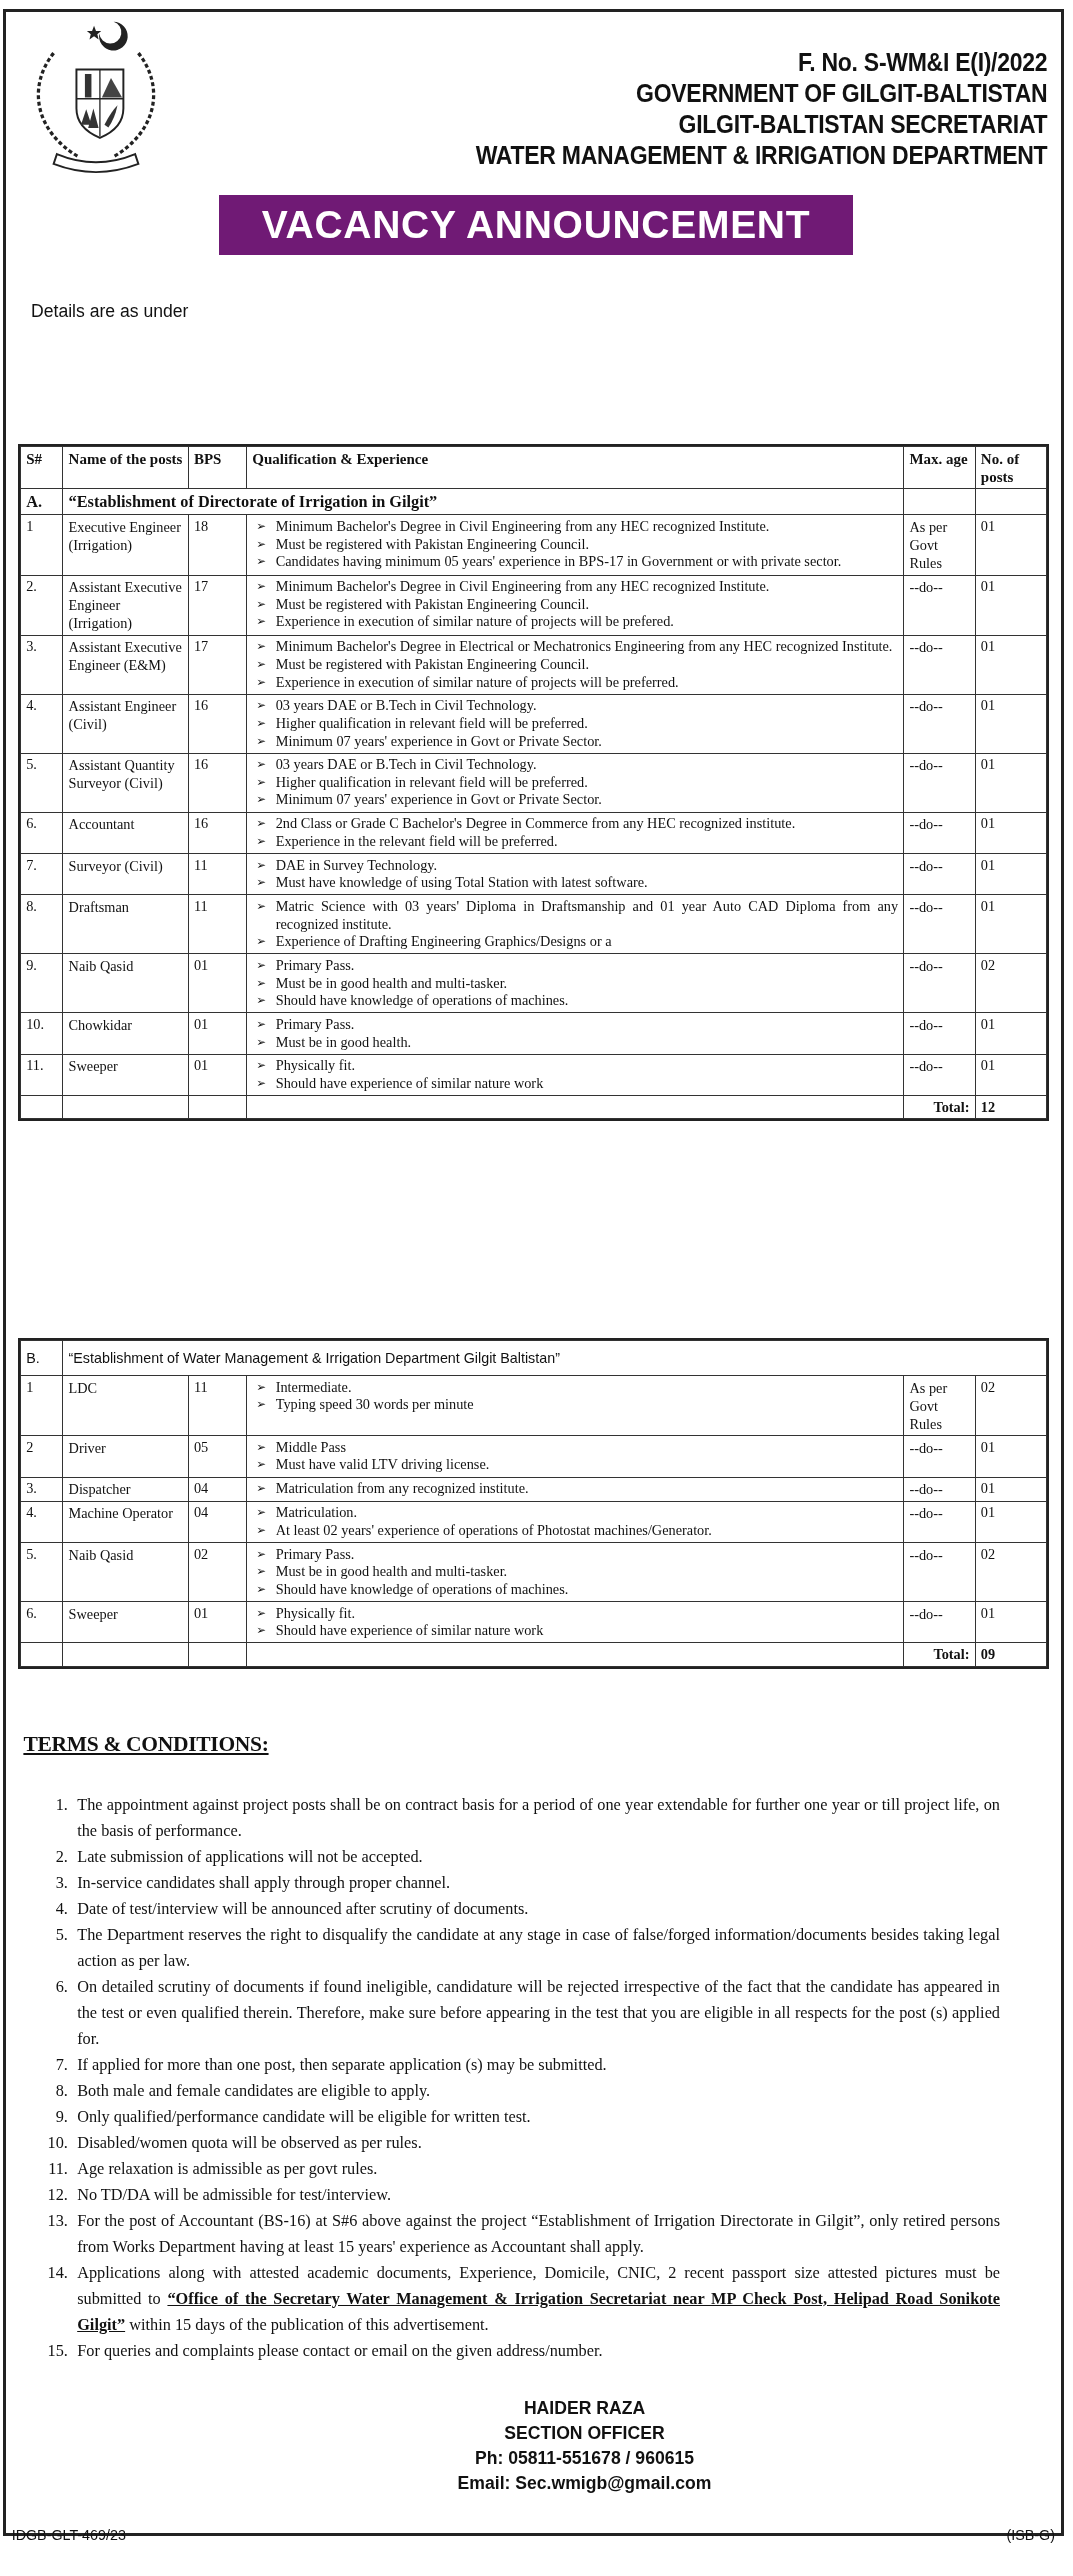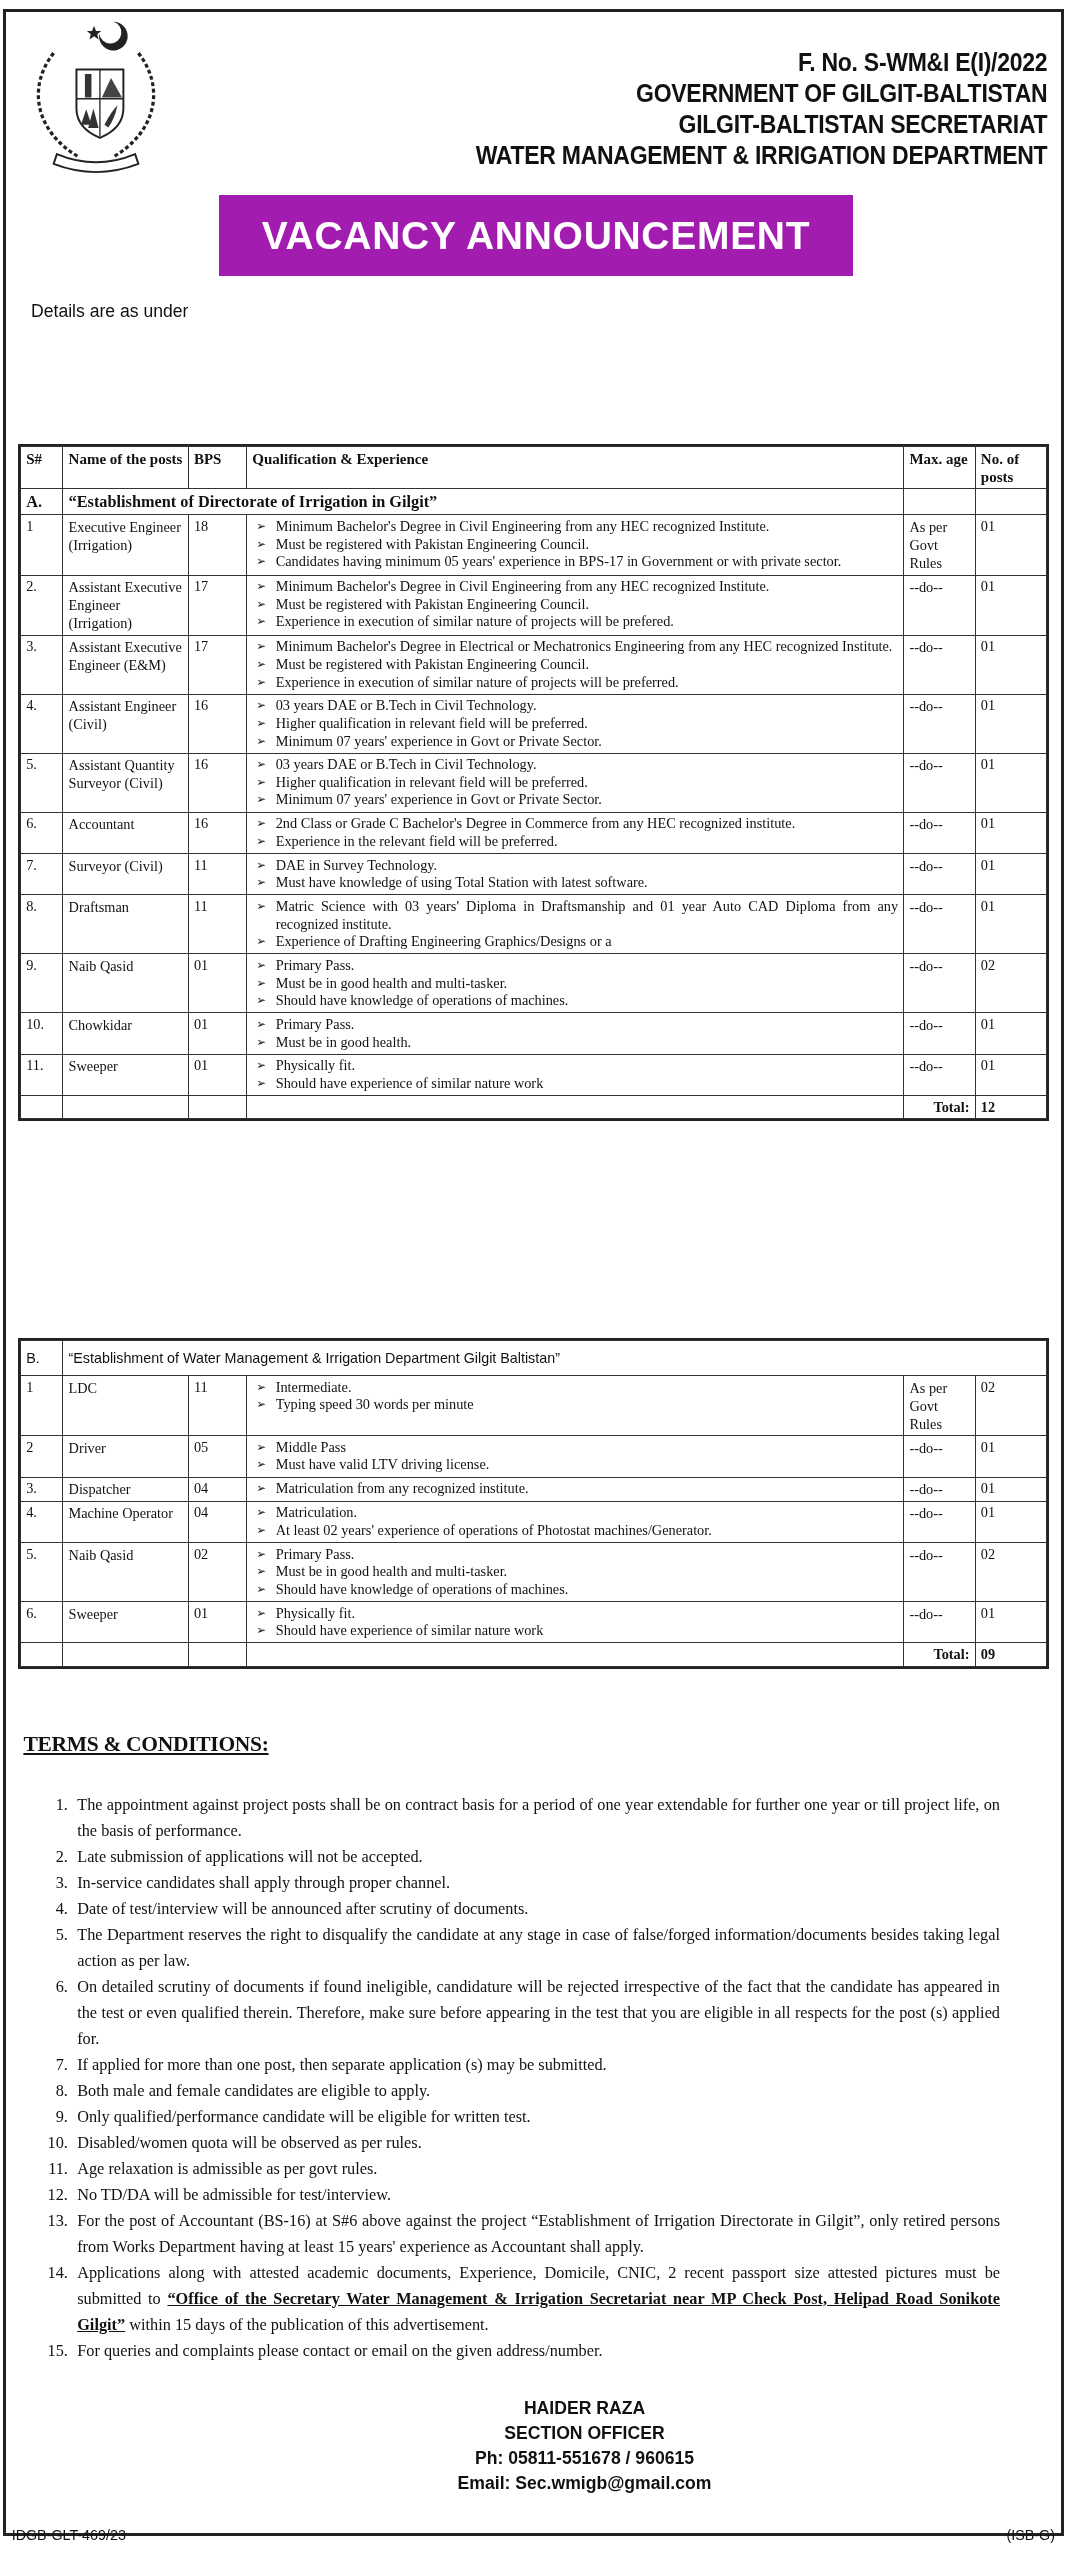--- a/index.html
+++ b/index.html
@@ -7,22 +7,22 @@
   .frame {
     position: absolute; left: 2.6px; top: 9px; width: 1061px; height: 2527px;
     border: 3.3px solid #222; box-sizing: border-box; background: #fff;
   }
 
   
   .emblem { position: absolute; left: 21px; top: 14.3px; width: 150px; height: 163px; }
   .head-block { position: absolute; right: 26px; top: 47px; text-align: right; font-family: "Liberation Sans", sans-serif; font-weight: bold; }
   .head-block div { font-size: 25px; line-height: 31px; letter-spacing: -0.3px; transform: scaleX(0.92); transform-origin: right center; }
   .banner {
-    position: absolute; left: 219px; top: 195px; width: 634px; height: 81px;
-    background: #a21caf; color: #fff; display: flex; align-items: center; justify-content: center;
+    position: absolute; left: 219px; top: 195px; width: 634px; height: 60px;
+    background: #701a75; color: #fff; display: flex; align-items: center; justify-content: center;
     font-family: "Liberation Sans", sans-serif; font-weight: bold; font-size: 39px; letter-spacing: 0.7px;
   }
   .intro {
     position: absolute; left: 31px; top: 296px; width: 977px;
     font-family: "Liberation Sans", sans-serif; font-size: 17.6px; line-height: 31px;
   }
   .intro p { margin: 0; }
 
   
   .tbl-wrap { position: absolute; left: 18px; width: 1031px; border: 2px solid #222; box-sizing: border-box; }

